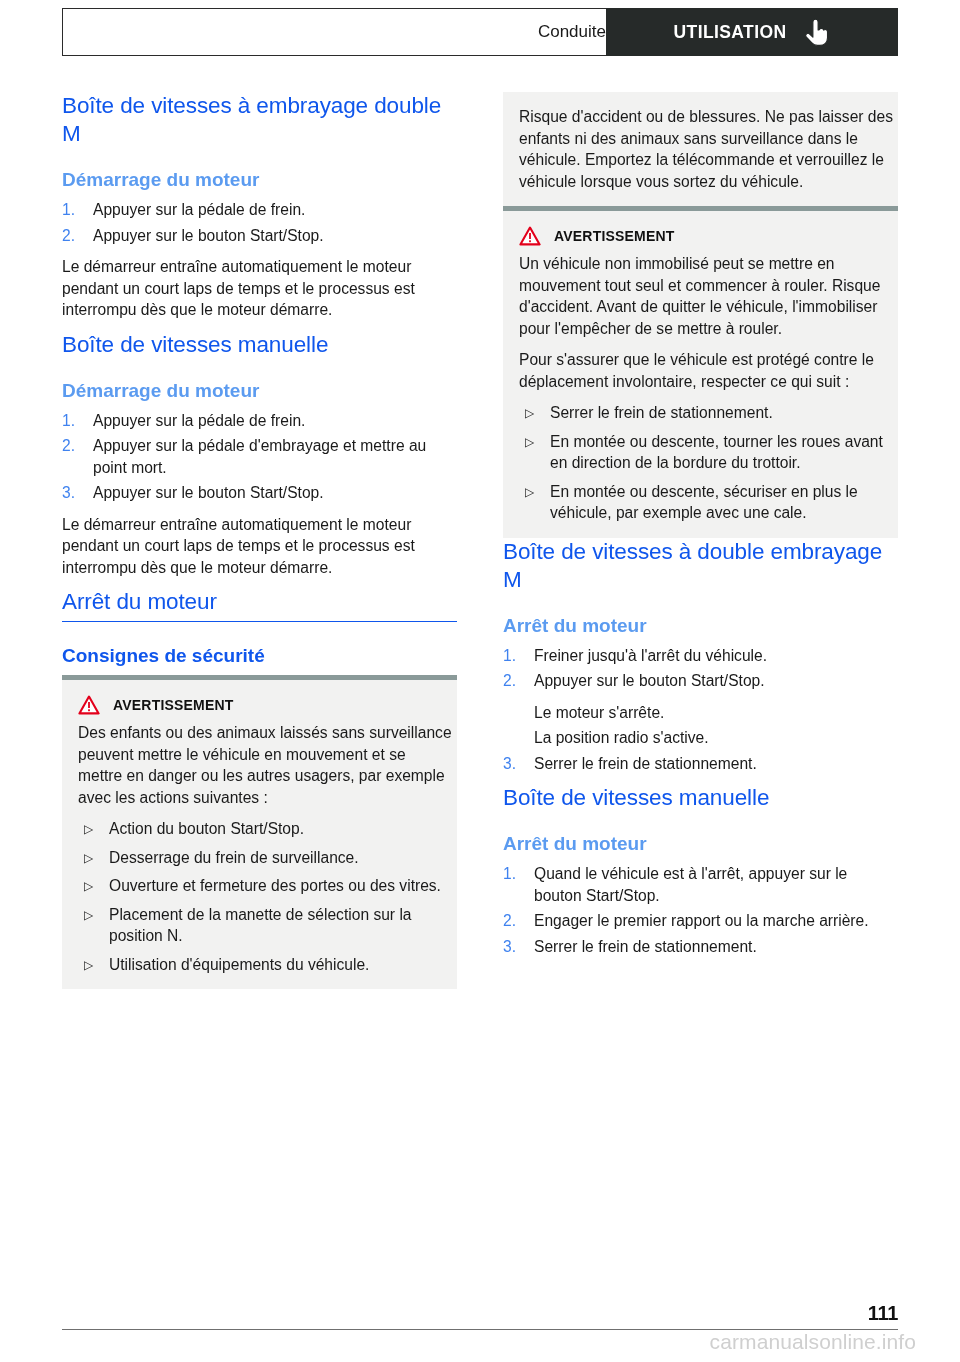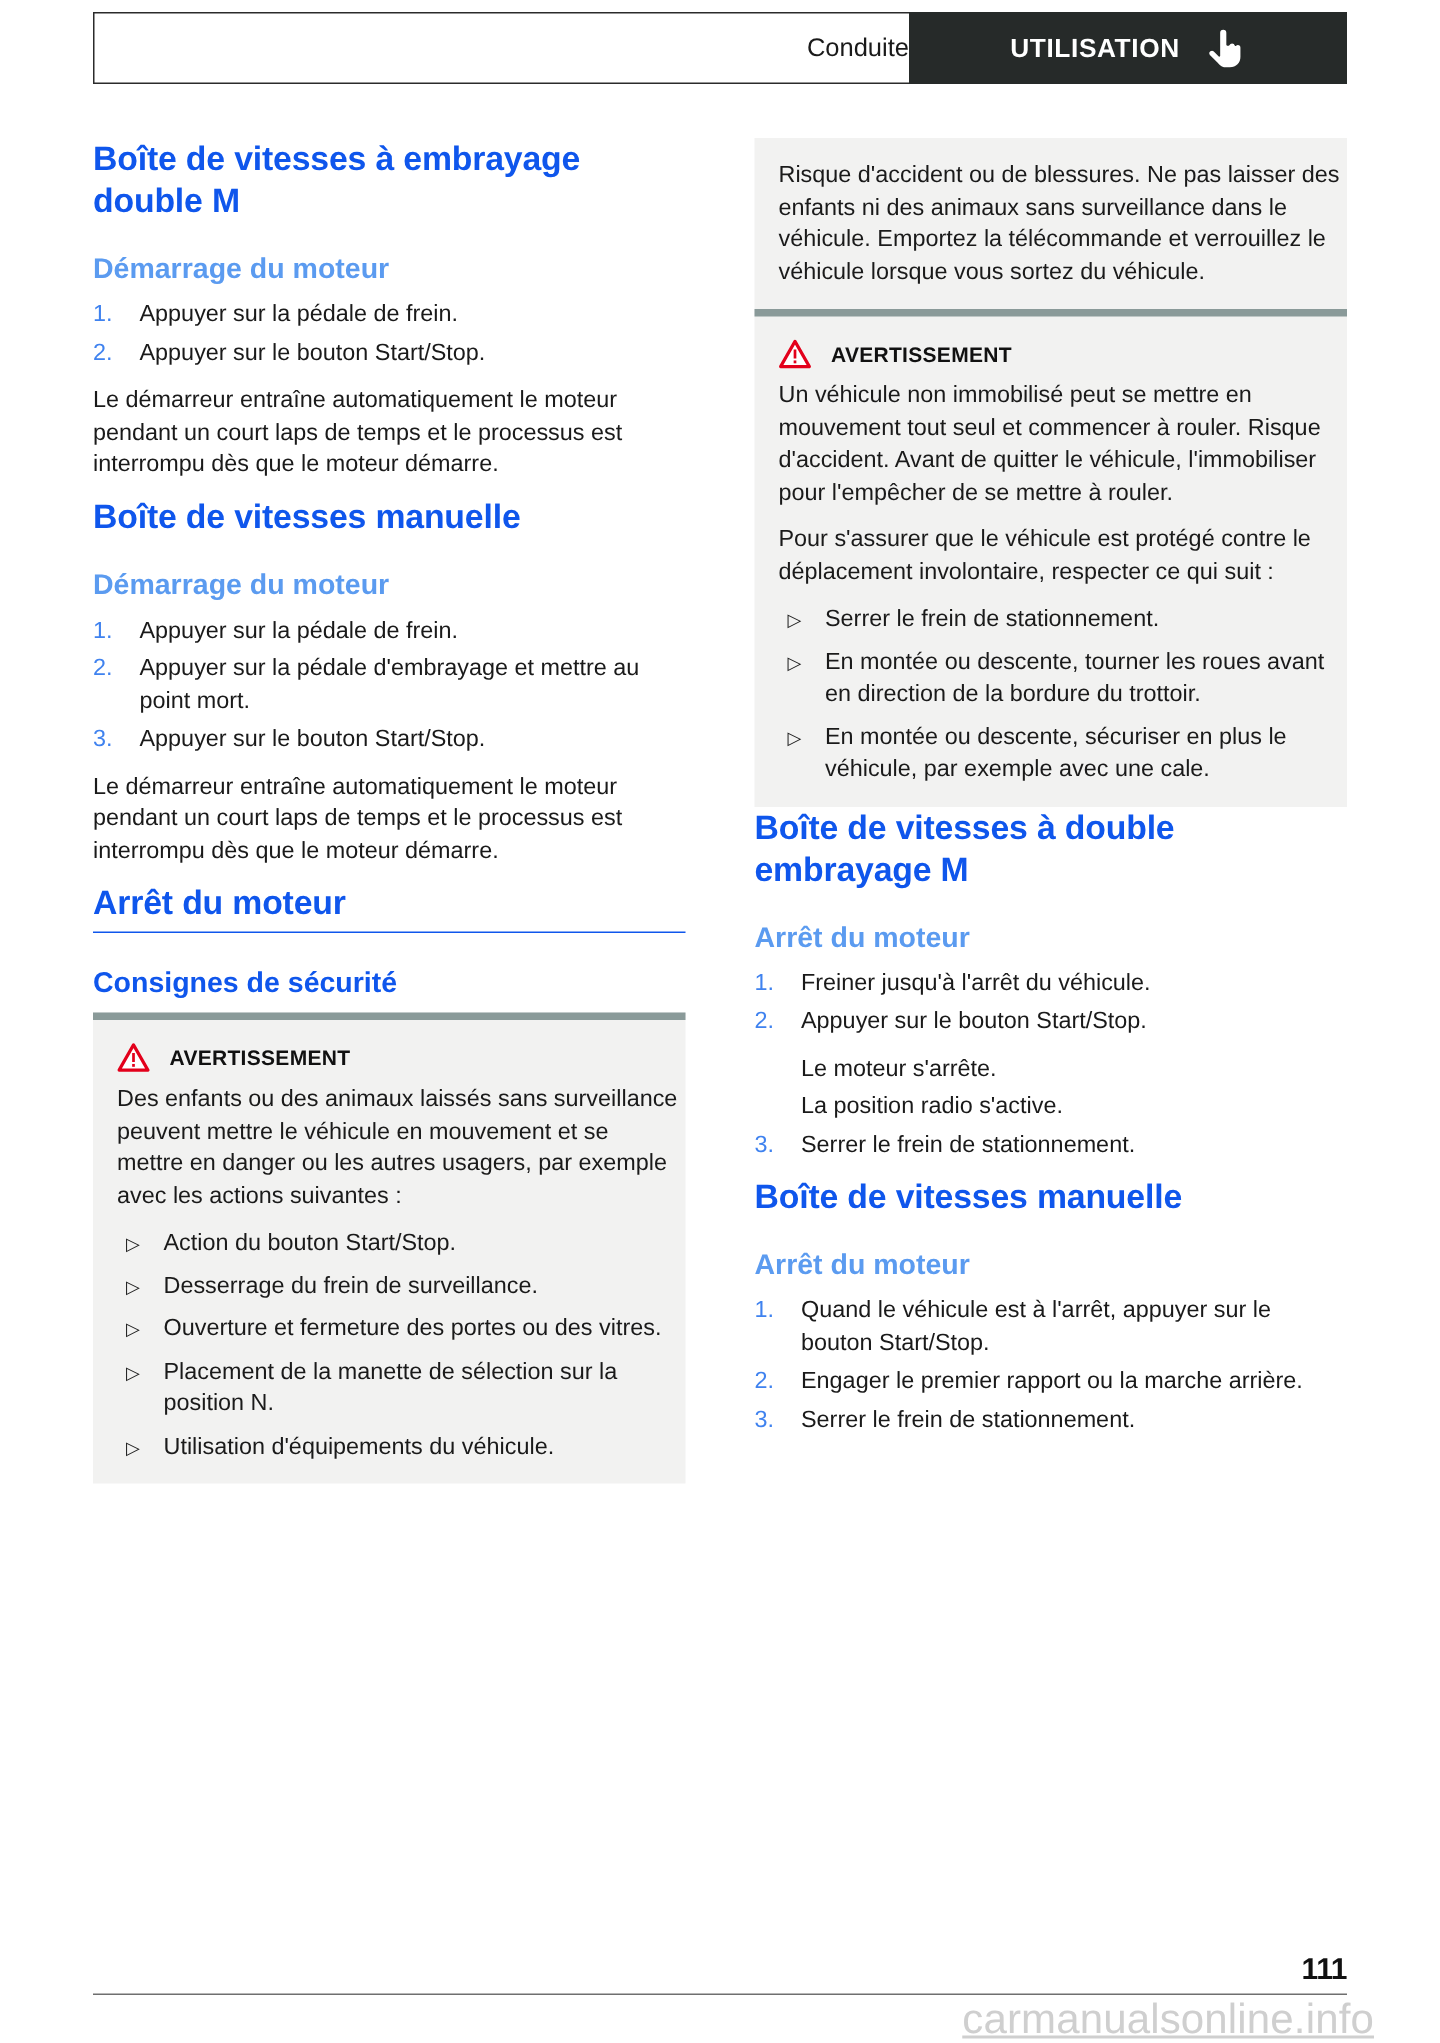--- a/index.html
+++ b/index.html
@@ -56,21 +56,21 @@
     display: flex;
     gap: 46px;
   }
   .col { width: 395px; }
 
   
   h1.h-title {
     font-size: 22.5px;
     line-height: 28px;
     color: #0f56ec;
-    font-weight: bold;
+    font-weight: normal;
     margin: 0 0 20px 0;
     letter-spacing: -0.1px;
   }
   h1.h-title.rule {
     border-bottom: 1.6px solid #0f56ec;
     padding-bottom: 5px;
     margin-bottom: 22px;
   }
   h2.h-sub {
     font-size: 19px;
@@ -179,24 +179,23 @@
     left: 62px; top: 1334px;
     width: 836px;
     text-align: center;
     font-size: 13.5px;
     color: #111;
     white-space: nowrap;
   }
   .watermark {
     position: absolute;
     right: 44px; top: 1330px;
-    font-size: 28px;
+    font-size: 21px;
     color: #cfcfcf;
     letter-spacing: .1px;
-    text-decoration: underline;
   }
 </style>
 </head>
 <body>
 
 <div class="header">
   <div class="header-chapter">
     <span>Conduite</span>
   </div>
   <div class="header-section">

